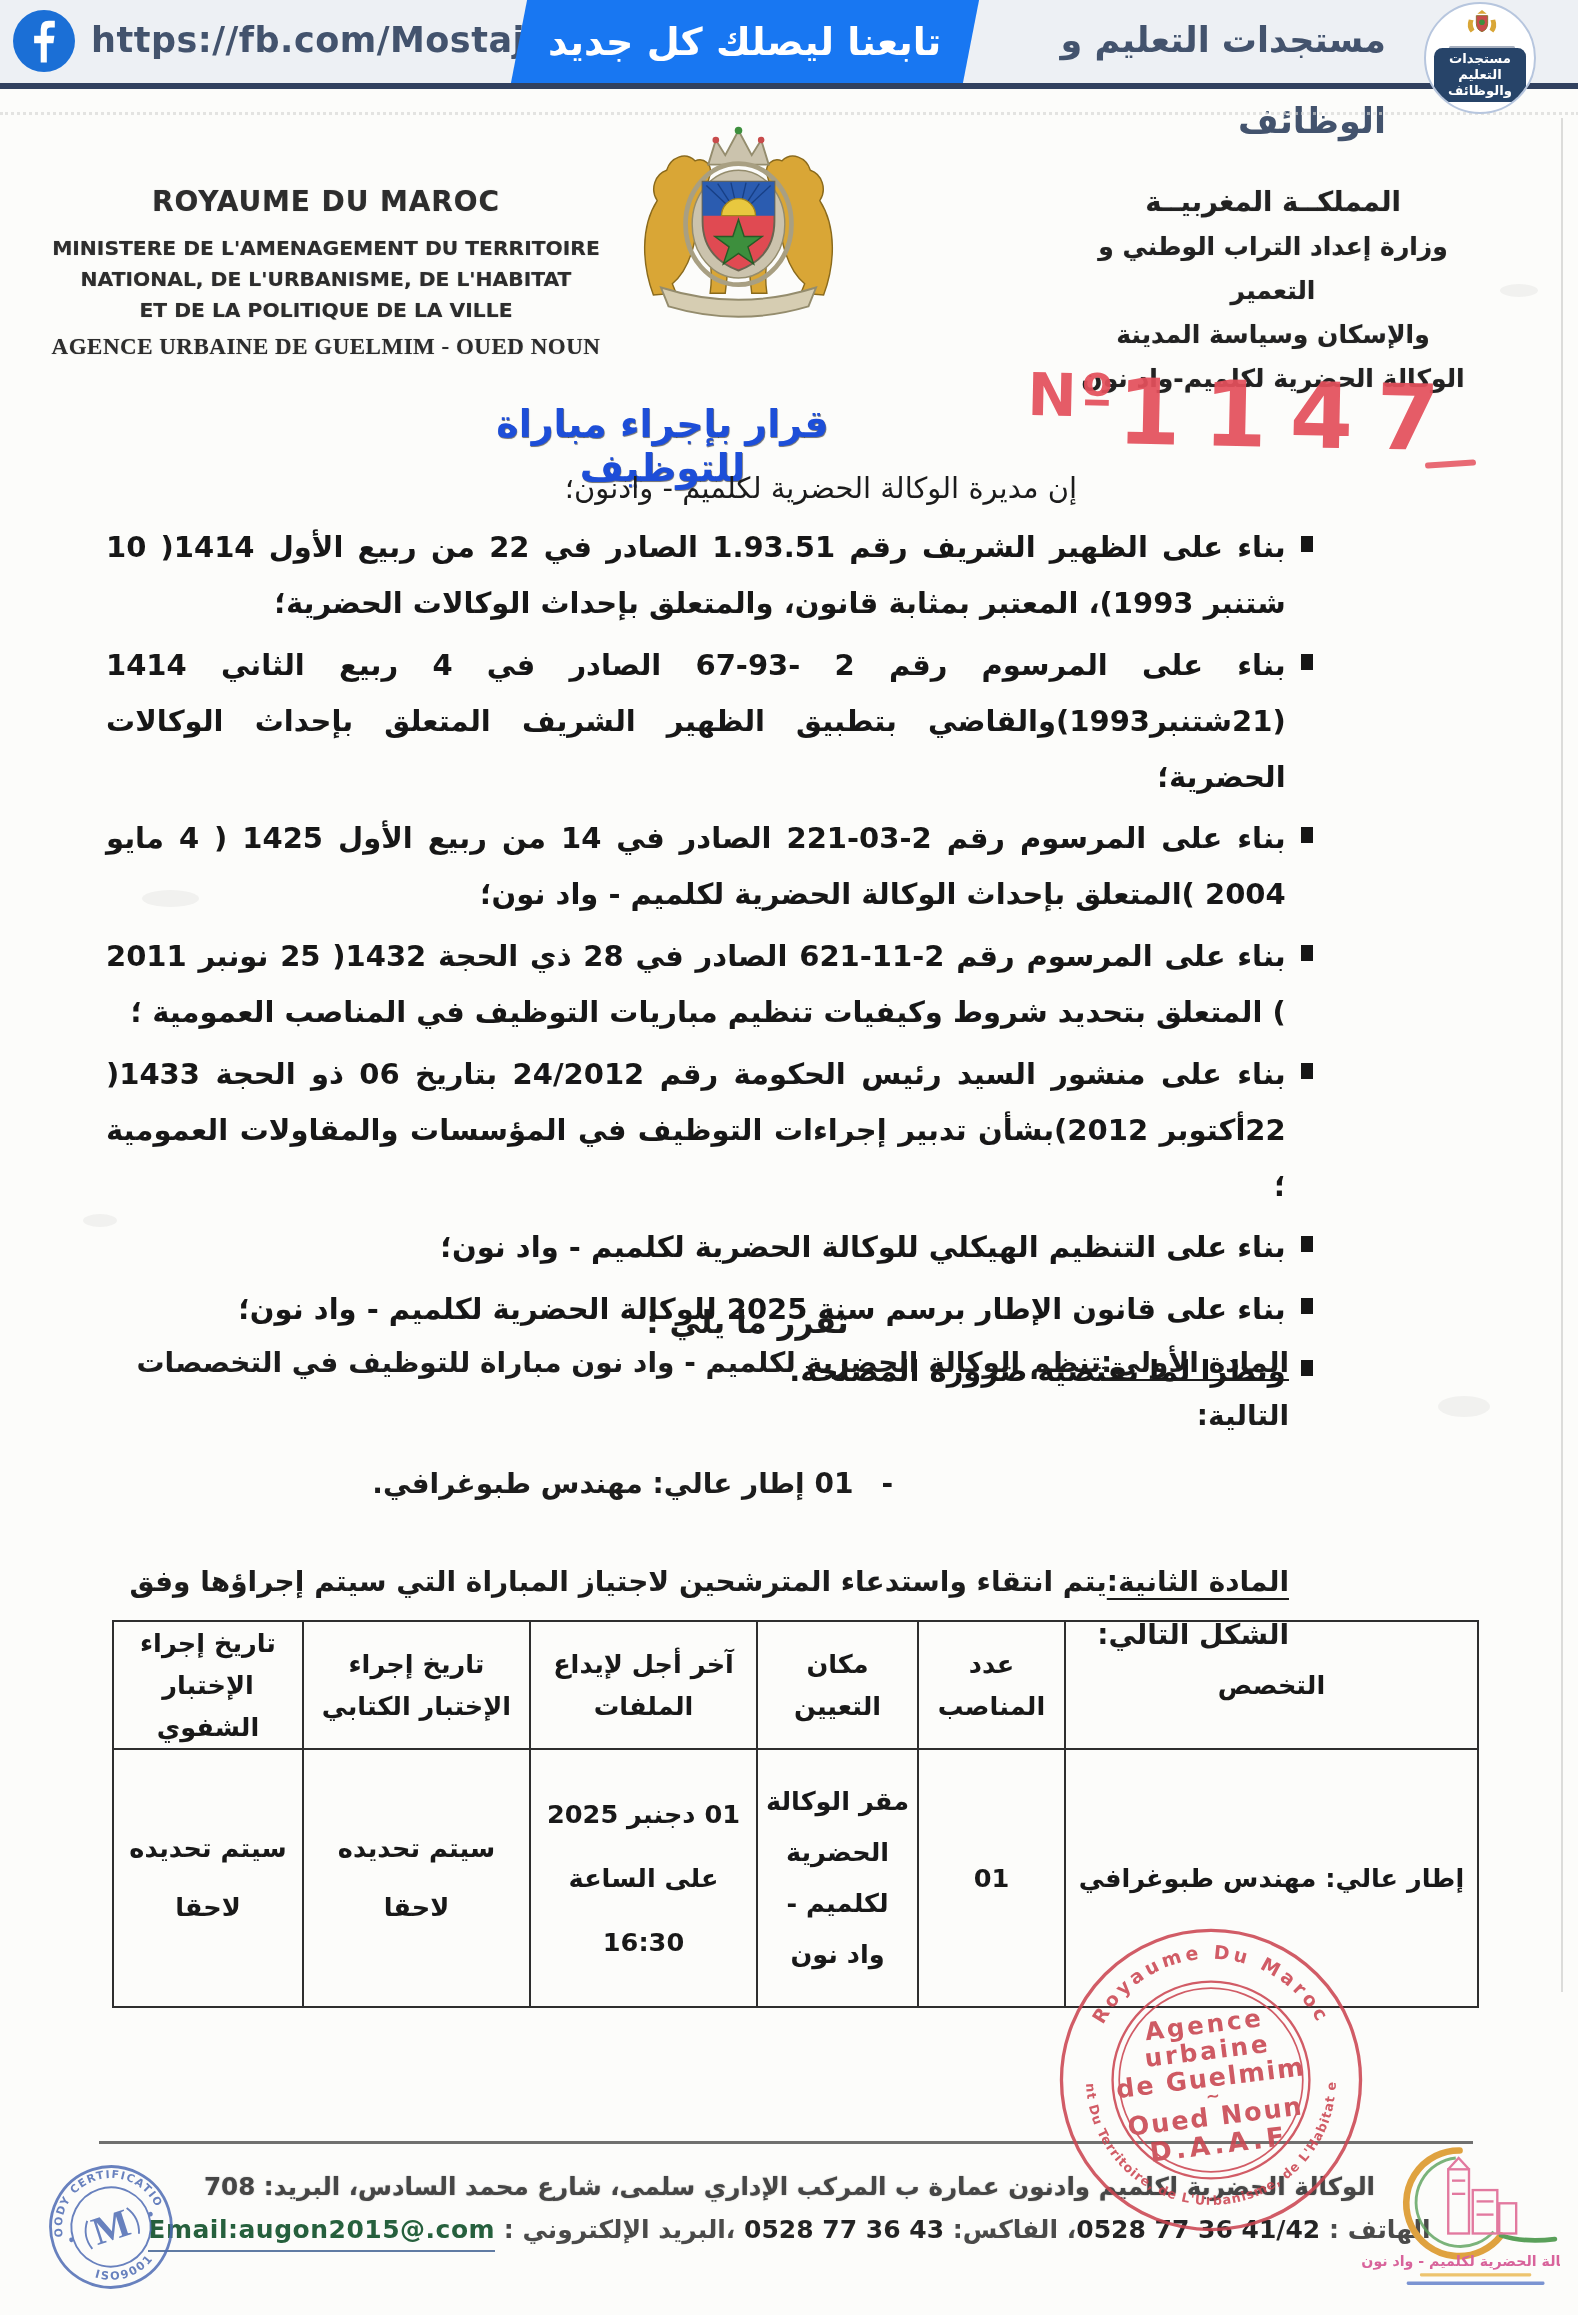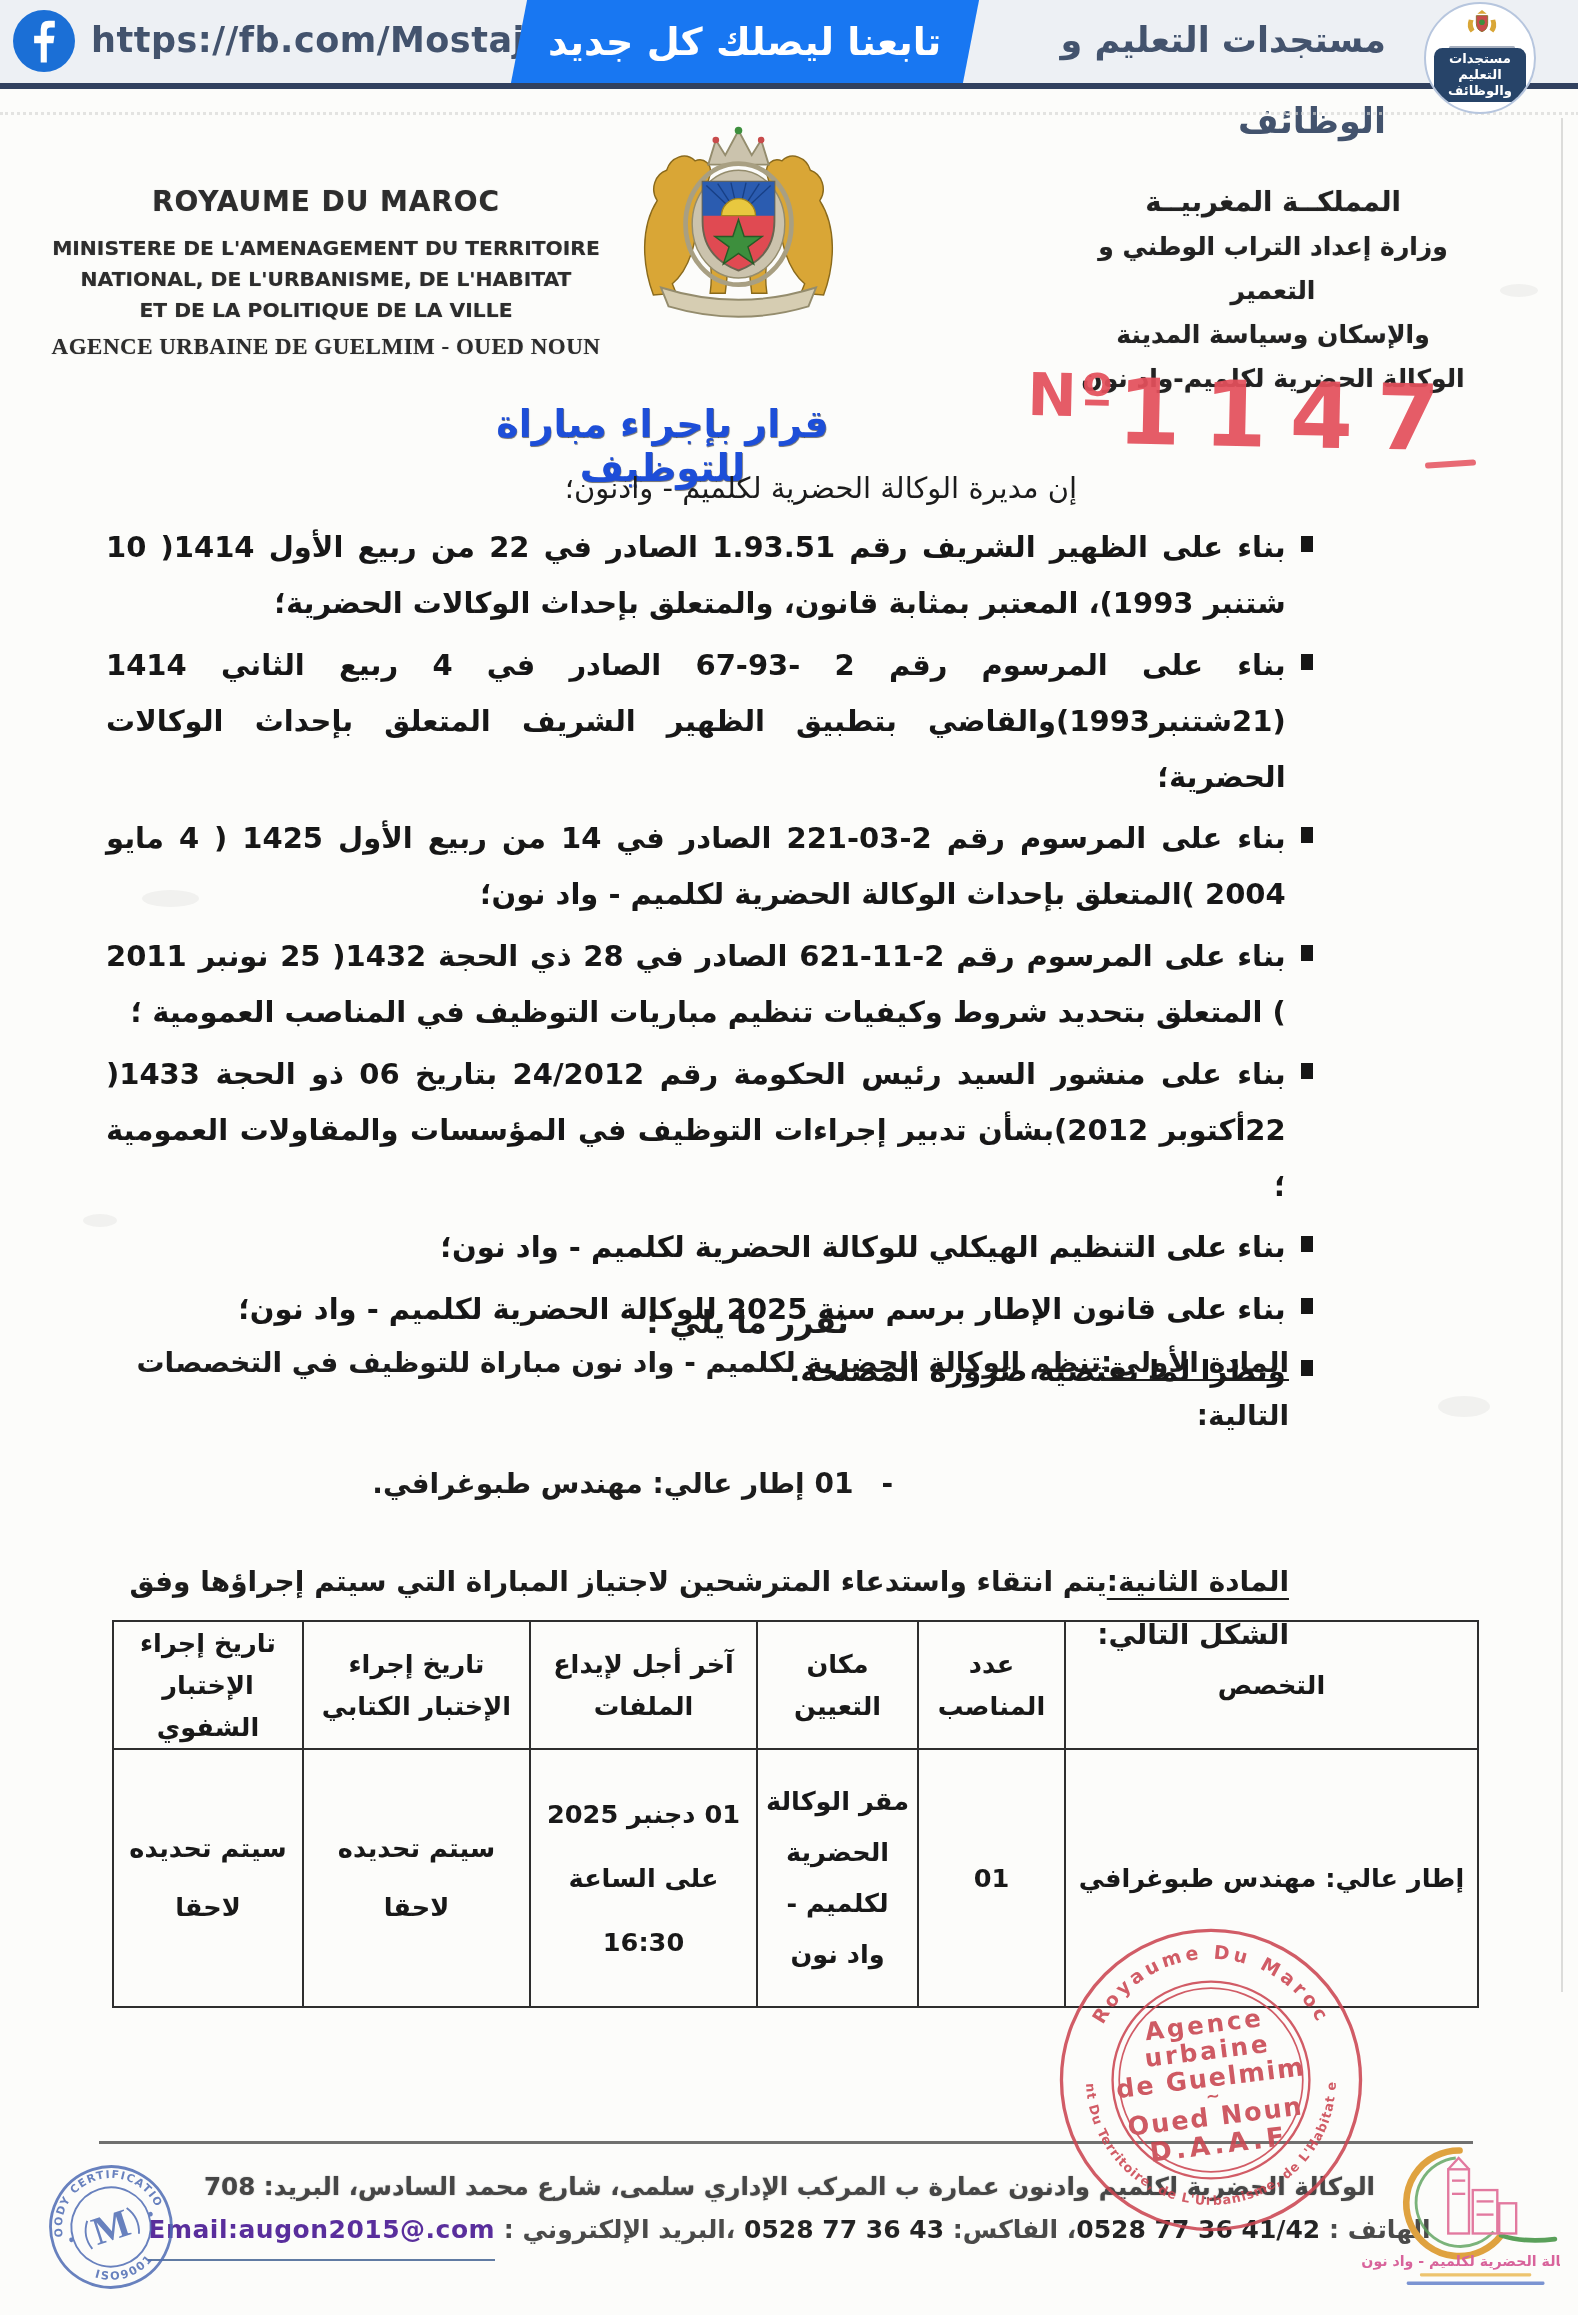--- a/index.html
+++ b/index.html
@@ -79,21 +79,21 @@
 
   .round-stamp{position:absolute;left:1052px;top:1921px;opacity:.88;z-index:6;}
   .footer-rule{position:absolute;top:2141px;left:99px;width:1374px;height:2.8px;background:#4c4c4c;opacity:.8;}
 
   
   .addr{position:absolute;top:2172px;left:127px;width:1325px;text-align:center;direction:rtl;
         font-size:24.6px;font-weight:bold;color:#2e2e2e;opacity:.88;text-shadow:0 0 1.4px rgba(70,70,70,.6);}
   .contact{position:absolute;top:2215px;left:127px;width:1325px;text-align:center;direction:rtl;
         font-size:25px;font-weight:bold;color:#3c3c3c;opacity:.92;}
   .num{direction:ltr;unicode-bidi:isolate;color:#121212;}
-  .email{color:#4c1d95;border-bottom:2.8px solid #53719c;letter-spacing:0.5px;padding-bottom:15px;}
+  .email{color:#14532d;border-bottom:2.8px solid #53719c;letter-spacing:0.5px;padding-bottom:6px;}
   .moody{position:absolute;left:45px;top:2161px;opacity:.85;}
   .agency-logo{position:absolute;left:1361px;top:2141px;}
 
   .smudge{position:absolute;background:rgba(120,120,120,.08);border-radius:50%;}
 </style>
 </head>
 <body>
 
 <div class="page">
 

